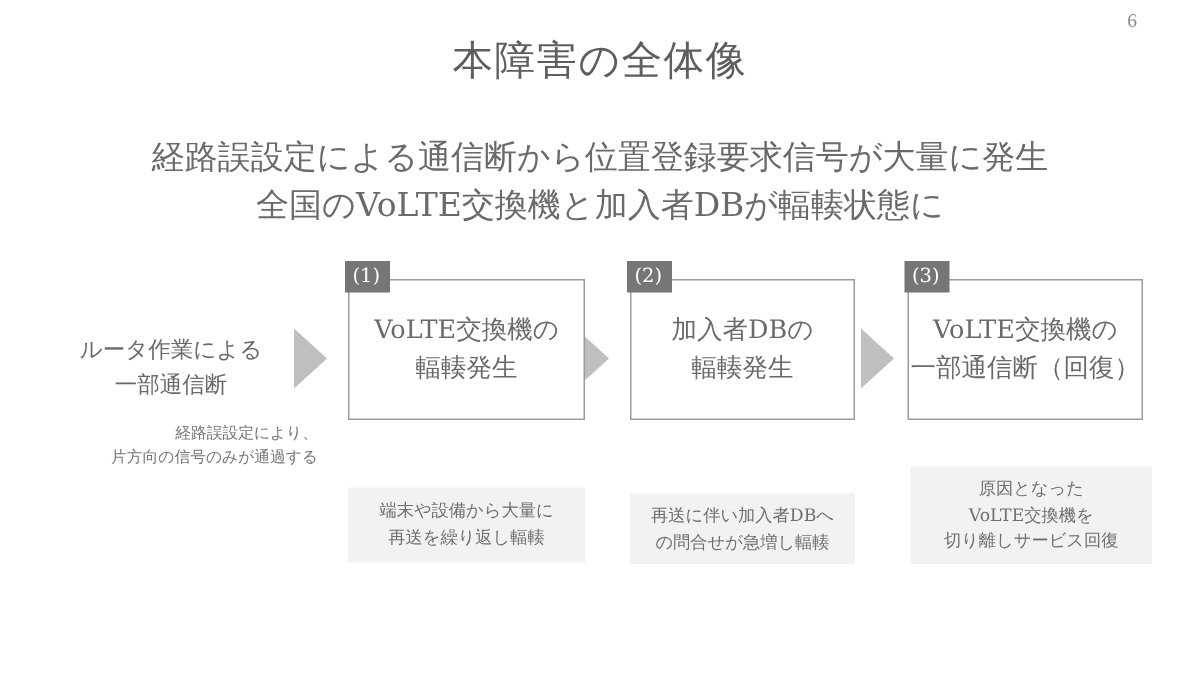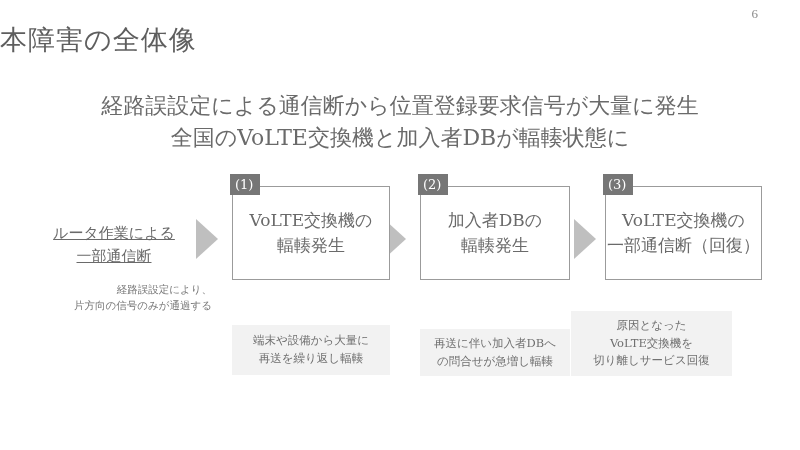--- a/index.html
+++ b/index.html
@@ -28,20 +28,21 @@
     color: #8a8a8a;
     font-family: "Liberation Serif", "DejaVu Serif", serif;
   }
 
   
   .slide-title {
     position: absolute;
     top: 22px;
     left: 0;
     width: 800px;
+    text-align: center;
     font-size: 27px;
     letter-spacing: 1px;
     color: #5e5e5e;
     font-family: Liberation Sans, sans-serif;
   }
 
   
   .subtitle {
     position: absolute;
     top: 90px;
@@ -60,21 +61,21 @@
     position: absolute;
     left: 34px;
     top: 222px;
     width: 160px;
     text-align: center;
     font-size: 15px;
     line-height: 1.5;
     color: #6a6a6a;
     font-family: "DejaVu Serif", "Liberation Serif", serif;
   }
-  .origin-label .ln { display: block; text-decoration: underline; }
+  .origin-label .ln { display: block; }
 
   .origin-note {
     position: absolute;
     left: 22px;
     top: 282px;
     width: 190px;
     text-align: right;
     font-size: 10.5px;
     line-height: 1.5;
     color: #757575;
@@ -140,21 +141,21 @@
   .caption-box {
     position: absolute;
     background: #f2f2f2;
     box-sizing: border-box;
     display: flex;
     align-items: center;
     justify-content: center;
   }
   .caption-box-0 { left: 232px; top: 325px; width: 158px; height: 50px; }
   .caption-box-1 { left: 420px; top: 329px; width: 150px; height: 47px; }
-  .caption-box-2 { left: 571px; top: 311px; width: 161px; height: 65px; }
+  .caption-box-2 { left: 607px; top: 311px; width: 161px; height: 65px; }
 
   .caption-text {
     text-align: center;
     color: #6f6f6f;
     font-size: 11.5px;
     line-height: 1.55;
     font-family: "DejaVu Serif", "Liberation Serif", serif;
   }
   .caption-text .ln { display: block; }
 </style>

